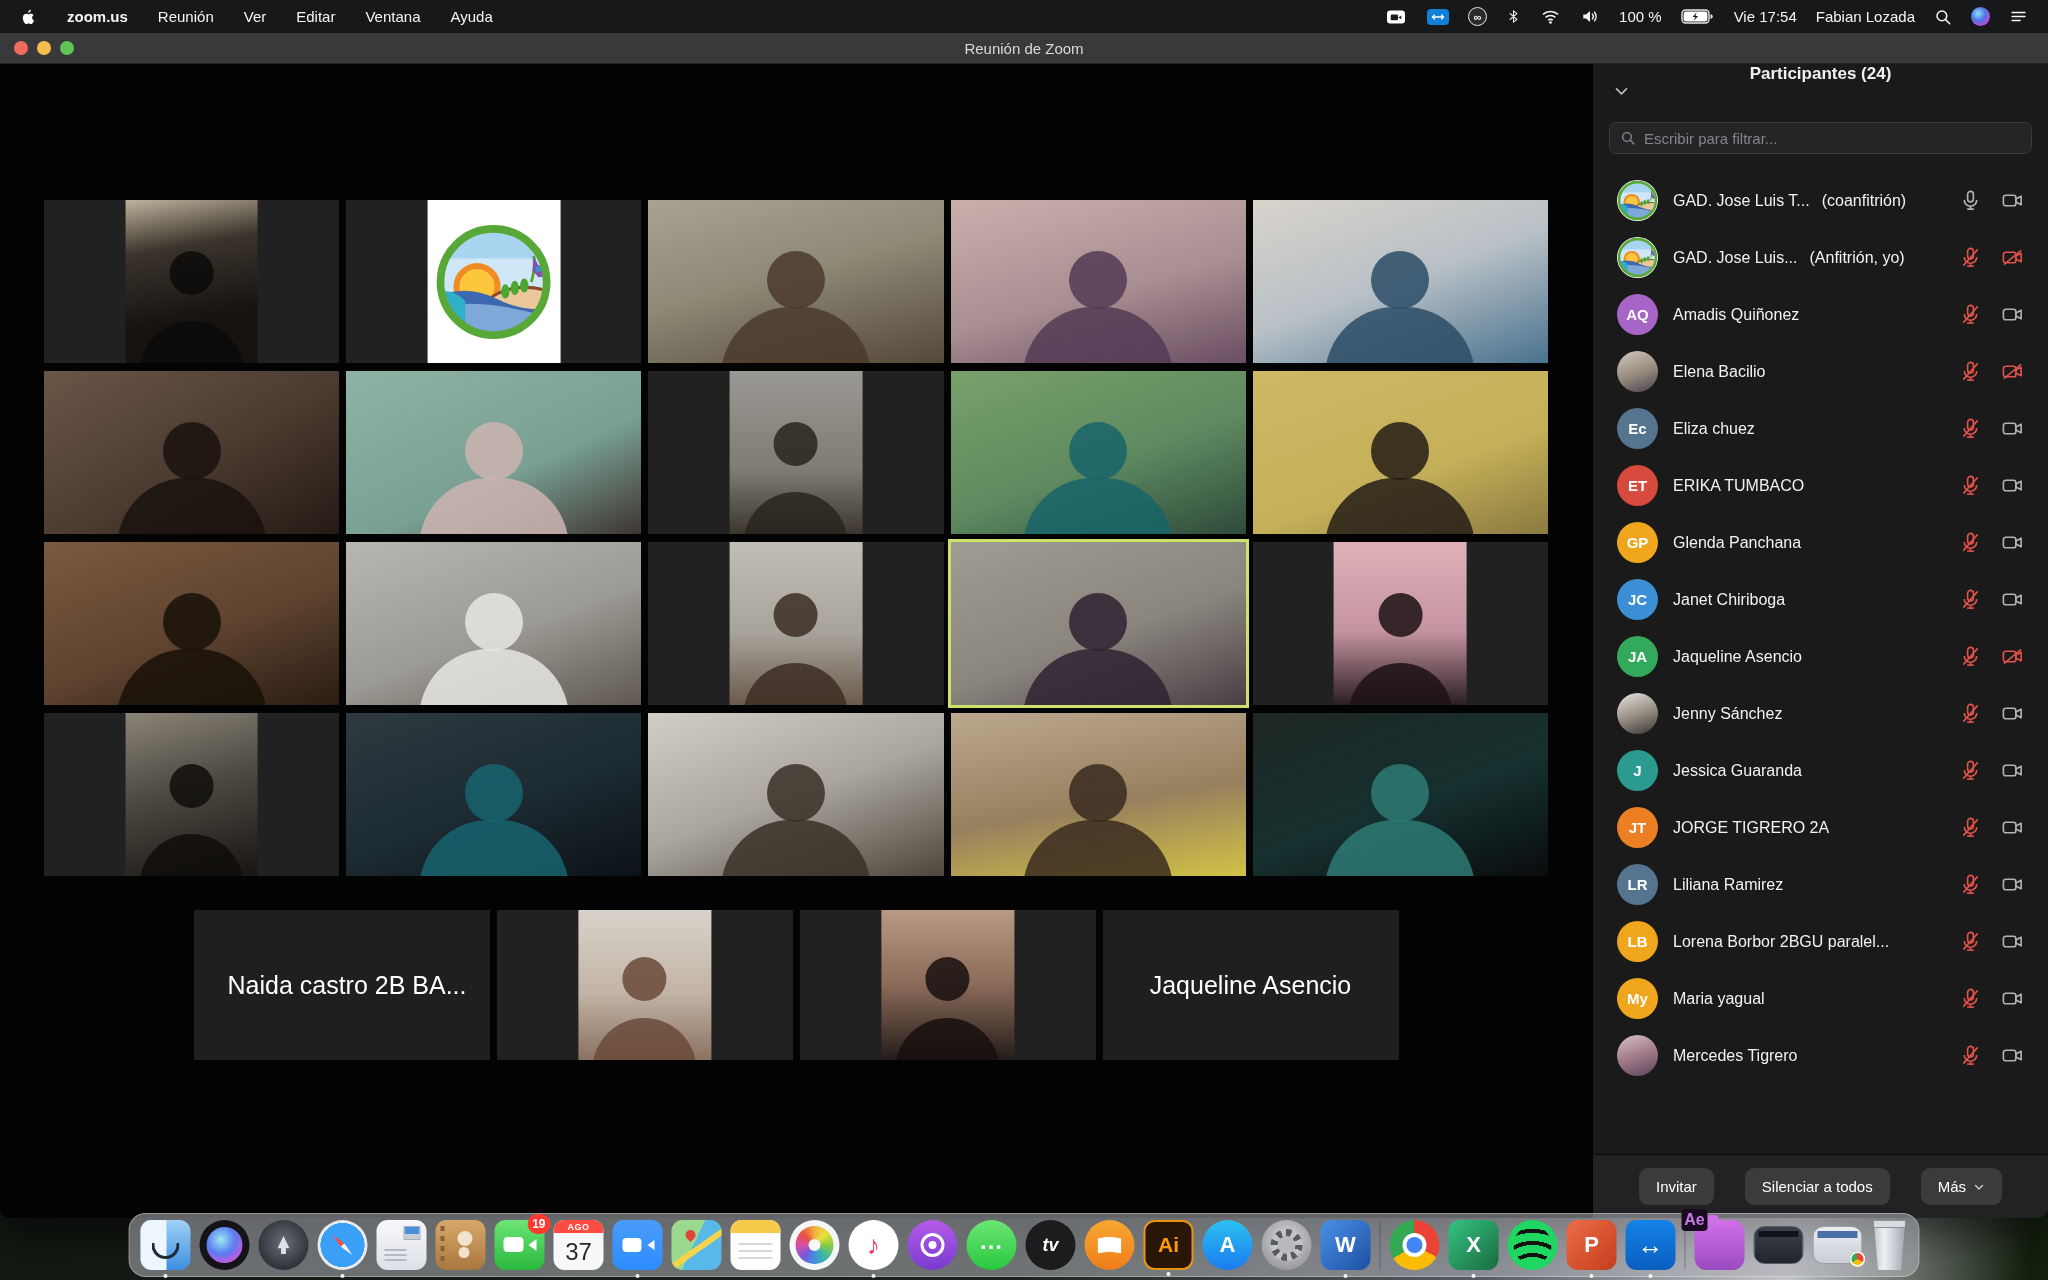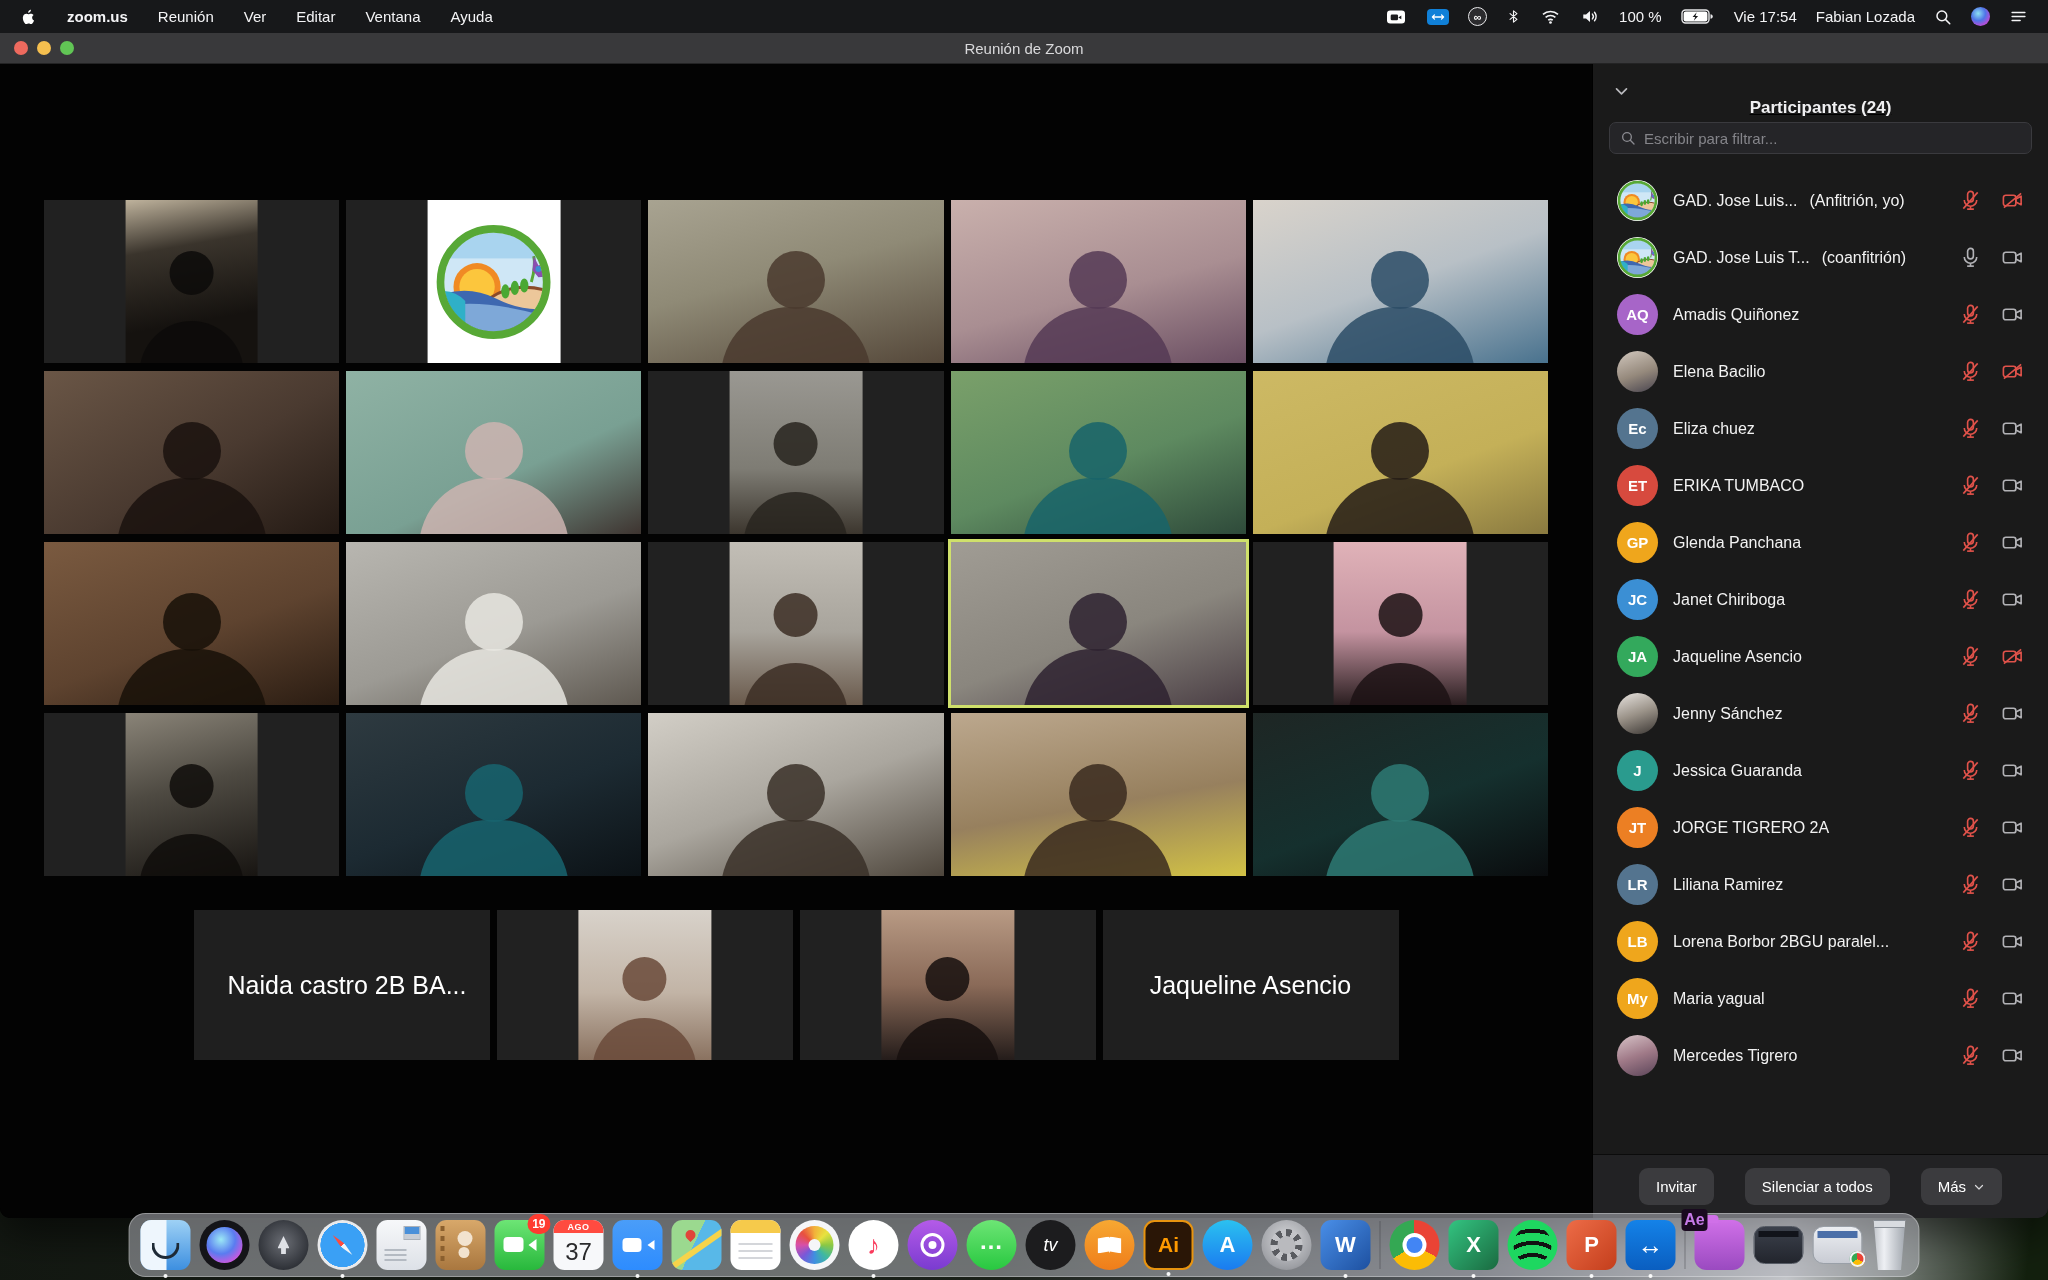--- a/index.html
+++ b/index.html
@@ -53,21 +53,21 @@
   .tile.portrait .person .head { width:44px; height:44px; }
   .tile.portrait .person .torso { width:104px; height:56px; }
   .logo-card { background:#fff; display:flex; align-items:center; justify-content:center; }
   .gad-big { width:118px; height:118px; }
   .nametile { background:#1f1f1f; display:flex; align-items:center; justify-content:center; }
   .nametile.left { justify-content:flex-start; padding-left:34px; }
   .tname { color:#fff; font-size:25px; white-space:nowrap; }
 
   
   .panel { width:456px; background:#1a1a1a; border-left:1px solid #000; display:flex; flex-direction:column; }
-  .phead { position:relative; height:54px; display:flex; align-items:flex-end; justify-content:center; flex:none;text-decoration:underline; }
+  .phead { position:relative; height:54px; display:flex; align-items:flex-start; justify-content:center; flex:none; }
   .phead-title { color:#f0f0f2; font-size:17px; font-weight:700; }
   .collapse { position:absolute; left:20px; top:50%; transform:translateY(-50%); color:#b9b9bd; display:flex; }
   .psearch { margin:4px 16px 10px; height:32px; background:#252528; border:1px solid #3a3a3e; border-radius:7px;
     display:flex; align-items:center; padding:0 10px; gap:8px; flex:none; }
   .psearch svg { color:#8a8a90; flex:none; }
   .psearch input { flex:1; background:transparent; border:none; outline:none; color:#e0e0e2; font-size:15px;
     font-family:"Liberation Sans","DejaVu Sans",sans-serif; }
   .psearch input::placeholder { color:#85858a; }
   .plist { flex:1; overflow:hidden; padding-top:8px; }
   .prow { height:57px; display:flex; align-items:center; padding:0 24px; gap:15px; }
@@ -157,21 +157,21 @@
   .di-music { border-radius:50%; background:#fff; }
   .di-music .dk-letter { color:#fa3a5c; font-size:26px; font-weight:400; }
   .di-podcasts { border-radius:50%; background:linear-gradient(180deg,#b45be8,#7a3bd0); }
   .di-podcasts::before { content:""; position:absolute; inset:13px; border-radius:50%;
     border:3px solid #fff; }
   .di-podcasts::after { content:""; position:absolute; left:50%; top:50%; width:8px; height:8px;
     transform:translate(-50%,-50%); border-radius:50%; background:#fff; }
   .di-messages { border-radius:50%; background:linear-gradient(180deg,#6de575,#28c840); }
   .di-messages .dk-letter { font-size:24px; letter-spacing:1px; padding-bottom:8px; }
   .di-appletv { border-radius:50%; background:#1c1c1e; }
-  .di-appletv .dk-letter { font-size:18px; font-weight:400; font-style:italic; }
+  .di-appletv .dk-letter { font-size:18px; font-weight:700; font-style:italic; }
   .di-books { border-radius:50%; background:linear-gradient(180deg,#f7a832,#ef7d1a); }
   .di-books::before { content:""; position:absolute; left:50%; top:50%; width:24px; height:17px;
     transform:translate(-50%,-50%); background:#fff;
     clip-path:polygon(0 12%,48% 0,50% 10%,52% 0,100% 12%,100% 100%,52% 88%,50% 98%,48% 88%,0 100%); }
   .di-illustrator { background:#2a1606; border:2px solid #e8940f; }
   .di-illustrator .dk-letter { color:#ff9a00; font-size:21px; }
   .di-appstore { border-radius:50%; background:linear-gradient(180deg,#2bc1f0,#1a7bf0); }
   .di-settings { border-radius:50%; background:radial-gradient(circle at 50% 40%,#d8d9dc,#9ea0a5 70%,#7c7e83); }
   .di-settings::before { content:""; position:absolute; inset:9px; border-radius:50%;
     background:repeating-conic-gradient(#595b60 0 22deg,#c3c4c8 22deg 45deg); }
@@ -579,44 +579,44 @@
         </div>
 
         <div class="plist">
 
           <div class="prow">
             <span class="avatar logo">
                 <svg>
                   <use href="#gad-logo"></use>
                 </svg>
               </span>
-            <span class="pname"><span>GAD. Jose Luis...</span><span class="prole">(Anfitrión, yo)</span></span>
-            <span class="picons">
-                <svg class="picon ic-red">
-                  <use href="#i-mic-off"></use>
-                </svg>
-                <svg class="picon ic-red">
-                  <use href="#i-cam-off"></use>
+            <span class="pname"><span>GAD. Jose Luis T...</span><span class="prole">(coanfitrión)</span></span>
+            <span class="picons">
+                <svg class="picon ic-gray">
+                  <use href="#i-mic"></use>
+                </svg>
+                <svg class="picon ic-gray">
+                  <use href="#i-cam"></use>
                 </svg>
               </span>
           </div>
 
           <div class="prow">
             <span class="avatar logo">
                 <svg>
                   <use href="#gad-logo"></use>
                 </svg>
               </span>
-            <span class="pname"><span>GAD. Jose Luis T...</span><span class="prole">(coanfitrión)</span></span>
-            <span class="picons">
-                <svg class="picon ic-gray">
-                  <use href="#i-mic"></use>
-                </svg>
-                <svg class="picon ic-gray">
-                  <use href="#i-cam"></use>
+            <span class="pname"><span>GAD. Jose Luis...</span><span class="prole">(Anfitrión, yo)</span></span>
+            <span class="picons">
+                <svg class="picon ic-red">
+                  <use href="#i-mic-off"></use>
+                </svg>
+                <svg class="picon ic-red">
+                  <use href="#i-cam-off"></use>
                 </svg>
               </span>
           </div>
 
           <div class="prow">
             <span class="avatar" style="background: rgb(167, 101, 200);">
                 <span>AQ</span>
               </span>
             <span class="pname"><span>Amadis Quiñonez</span></span>
             <span class="picons">

